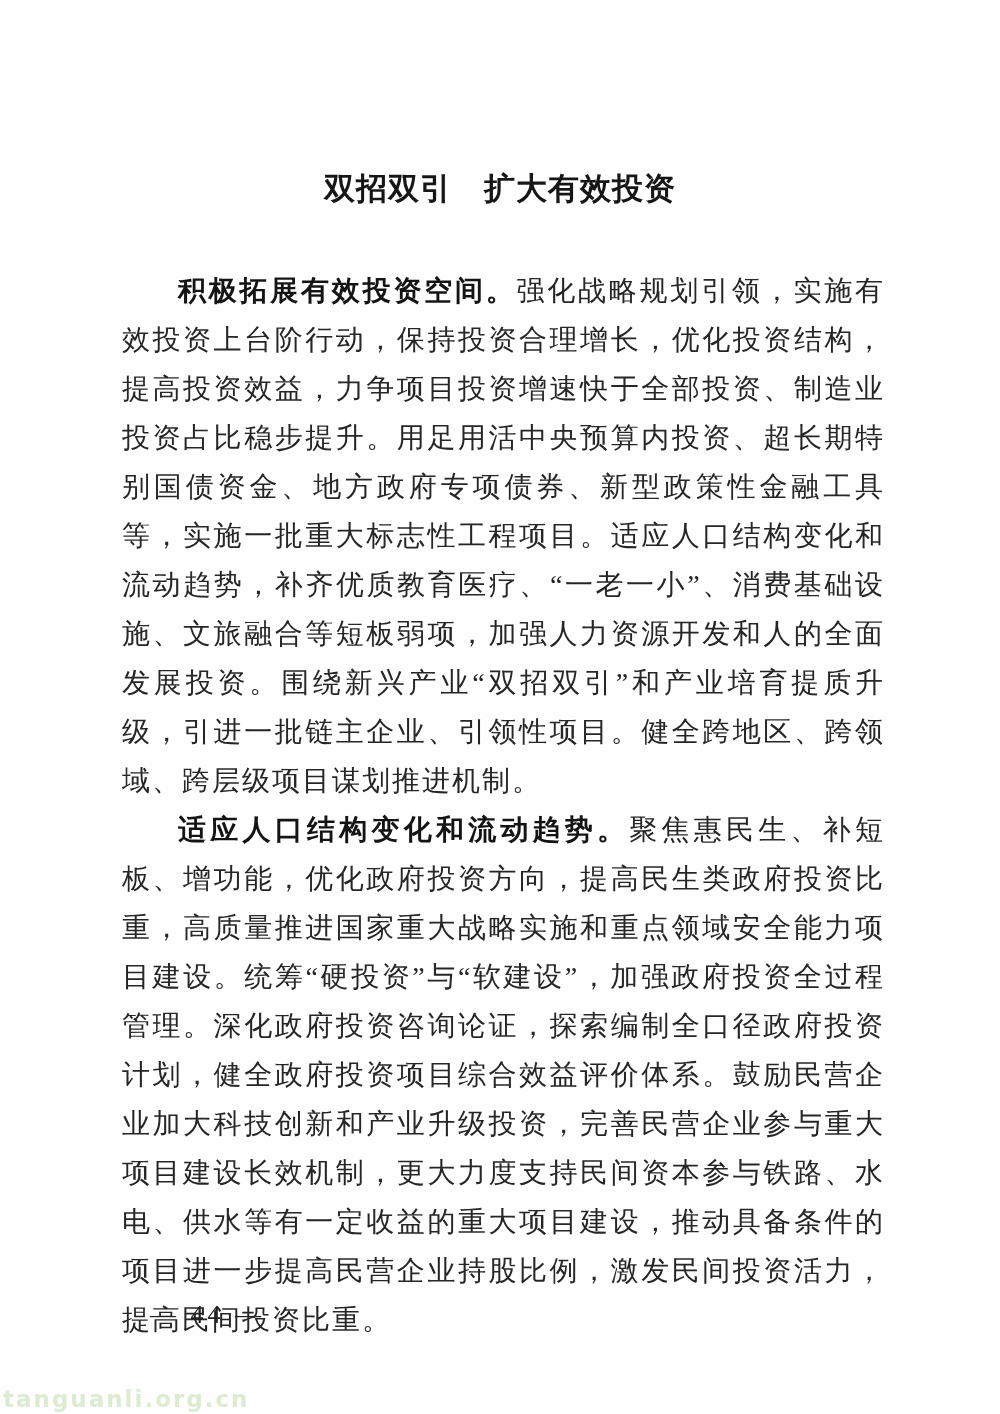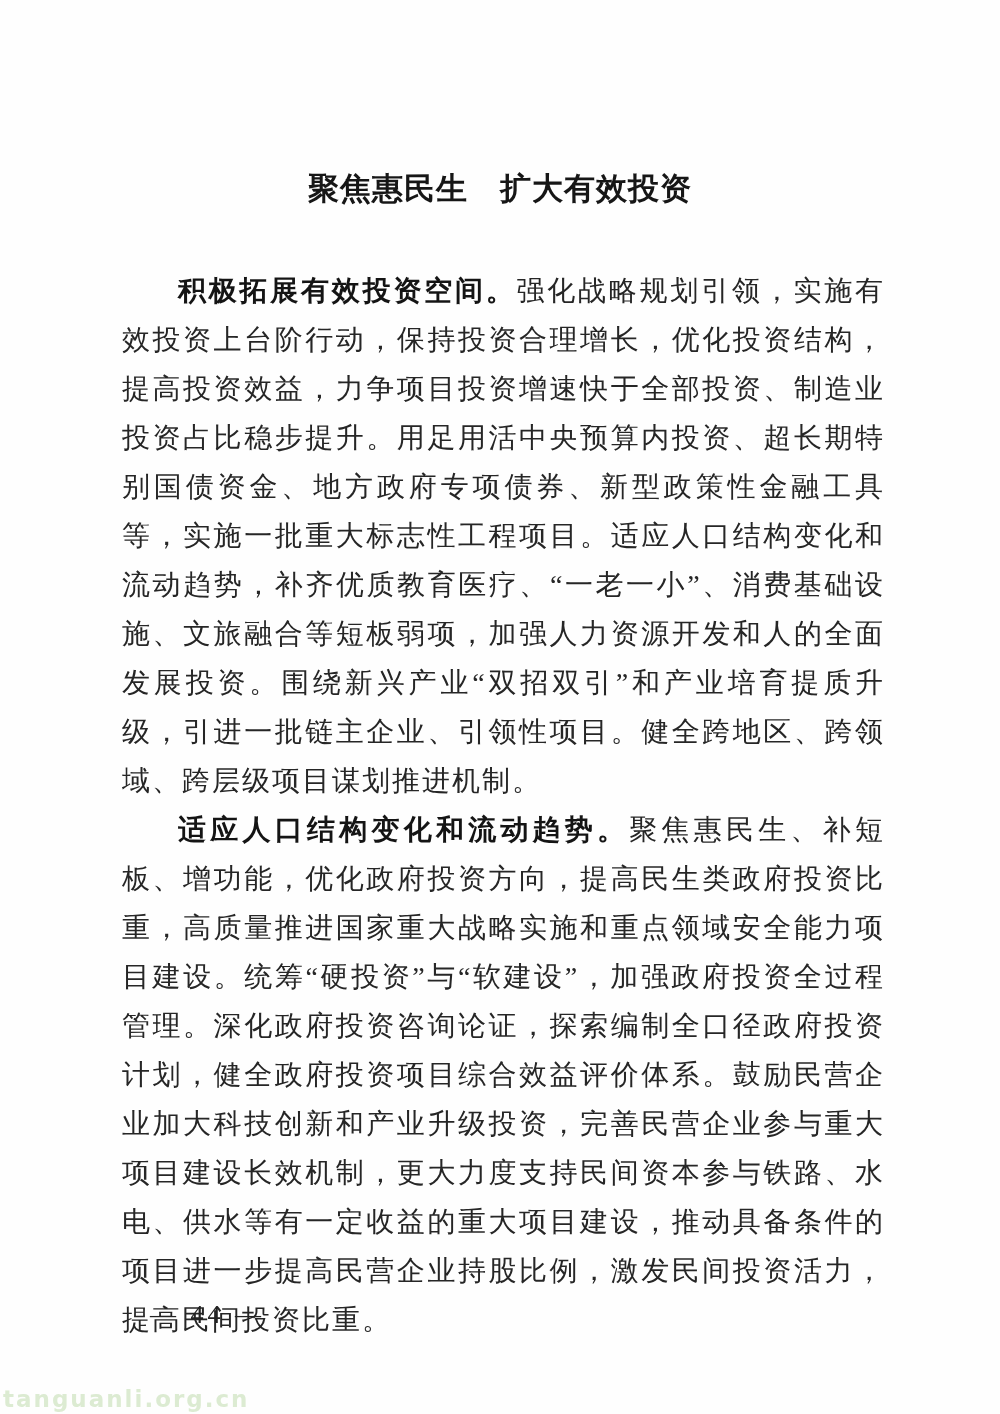--- a/index.html
+++ b/index.html
@@ -66,21 +66,21 @@
     letter-spacing: 2px;
     color: #dcebd2;
     white-space: nowrap;
   }
 </style>
 </head>
 <body>
 
 <div class="page">
 
-  <h1 class="chapter-title">聚焦惠民生　扩大有效投资</h1>
+  <h1 class="chapter-title">双招双引　扩大有效投资</h1>
 
   <div class="doc-body">
     <p><span class="lead">积极拓展有效投资空间。</span><span>强化战略规划引领，实施有效投资上台阶行动，保持投资合理增长，优化投资结构，提高投资效益，力争项目投资增速快于全部投资、制造业投资占比稳步提升。用足用活中央预算内投资、超长期特别国债资金、地方政府专项债券、新型政策性金融工具等，实施一批重大标志性工程项目。适应人口结构变化和流动趋势，补齐优质教育医疗、“一老一小”、消费基础设施、文旅融合等短板弱项，加强人力资源开发和人的全面发展投资。围绕新兴产业“双招双引”和产业培育提质升级，引进一批链主企业、引领性项目。健全跨地区、跨领域、跨层级项目谋划推进机制。</span></p>
     <p><span class="lead">适应人口结构变化和流动趋势。</span><span>聚焦惠民生、补短板、增功能，优化政府投资方向，提高民生类政府投资比重，高质量推进国家重大战略实施和重点领域安全能力项目建设。统筹“硬投资”与“软建设”，加强政府投资全过程管理。深化政府投资咨询论证，探索编制全口径政府投资计划，健全政府投资项目综合效益评价体系。鼓励民营企业加大科技创新和产业升级投资，完善民营企业参与重大项目建设长效机制，更大力度支持民间资本参与铁路、水电、供水等有一定收益的重大项目建设，推动具备条件的项目进一步提高民营企业持股比例，激发民间投资活力，提高民间投资比重。</span></p>
   </div>
 
   <div class="page-number">— 44 —</div>
 
   <div class="watermark">tanguanli.org.cn</div>
 

